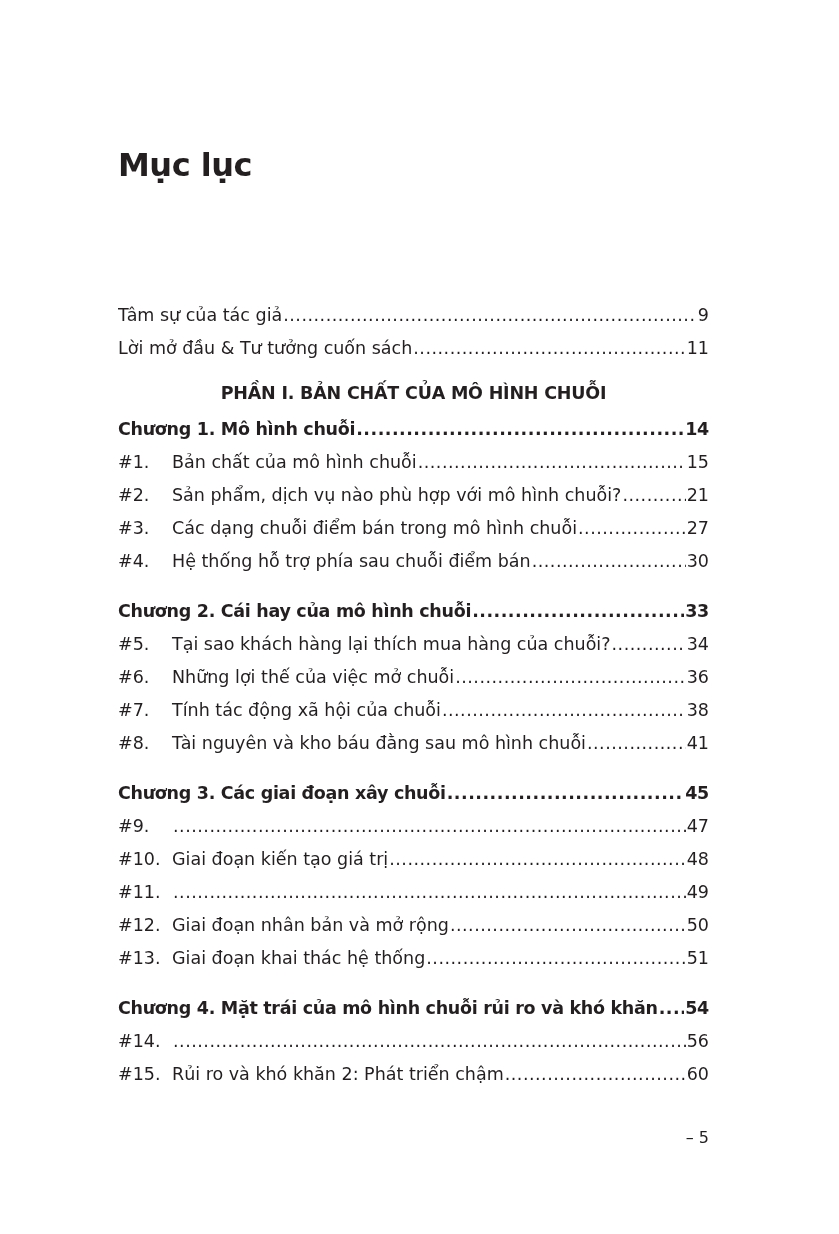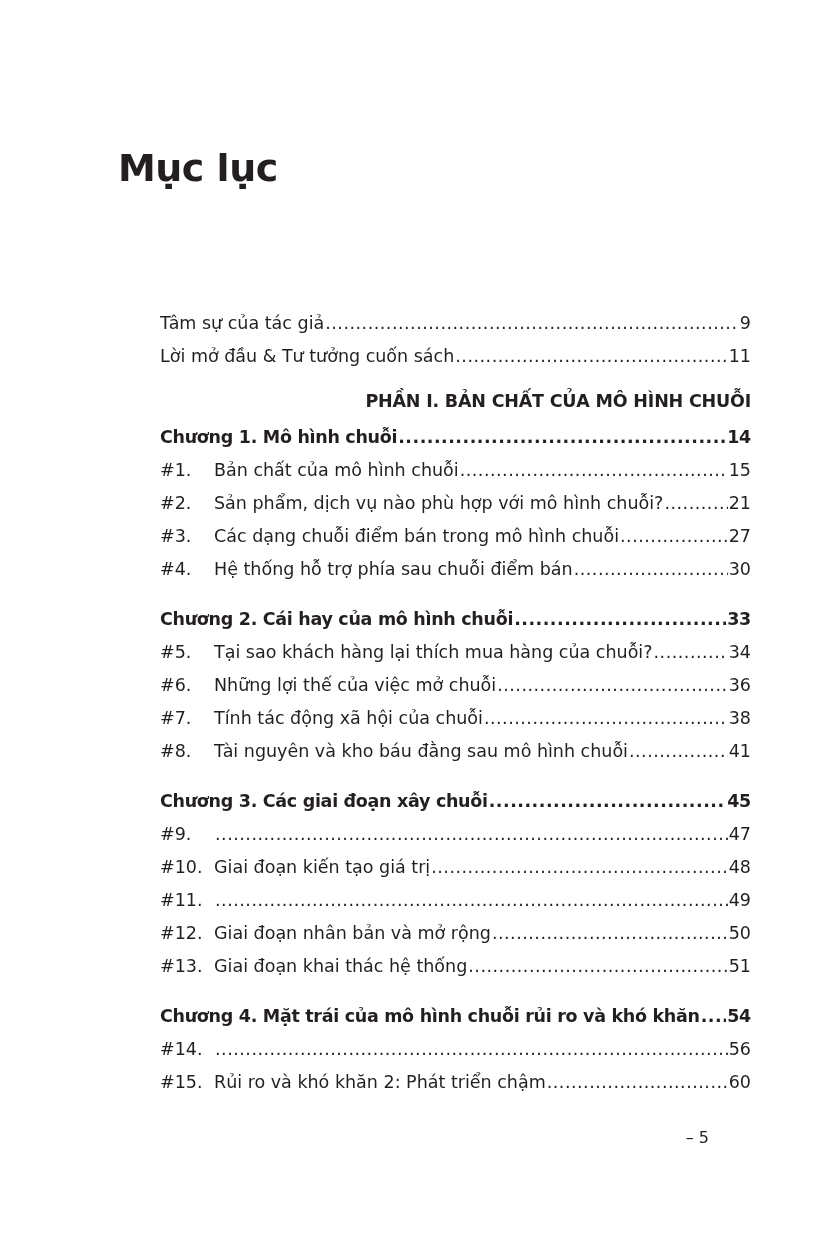--- a/index.html
+++ b/index.html
@@ -14,31 +14,30 @@
       overflow: hidden;
       font-family: "DejaVu Sans", sans-serif;
       color: #231f20;
     }
     .page-title {
       position: absolute;
       left: 118px;
       top: 146px;
       font-family: "DejaVu Sans", sans-serif;
       font-weight: bold;
-      font-size: 38px;
+      font-size: 32px;
       letter-spacing: -0.5px;
       color: #231f20;
       margin: 0;
     }
     .toc {
       position: absolute;
       left: 118px;
-      top: 307px;
+      top: 299px;
       width: 591px;
-      margin-left: 42px;
     }
     .toc-row {
       display: flex;
       align-items: baseline;
       height: 33px;
       font-size: 17.5px;
       line-height: 33px;
       white-space: nowrap;
       overflow: hidden;
     }
@@ -64,21 +63,21 @@
       text-align: right;
     }
     .toc-row.chapter {
       font-weight: bold;
       letter-spacing: -0.3px;
     }
     .part-heading {
       height: 40px;
       line-height: 40px;
       margin-top: 8px;
-      text-align: right;
+      text-align: center;
       font-weight: bold;
       font-size: 17.5px;
       letter-spacing: -0.2px;
     }
     .group-gap {
       height: 17px;
     }
     .page-number {
       position: absolute;
       right: 130px;

